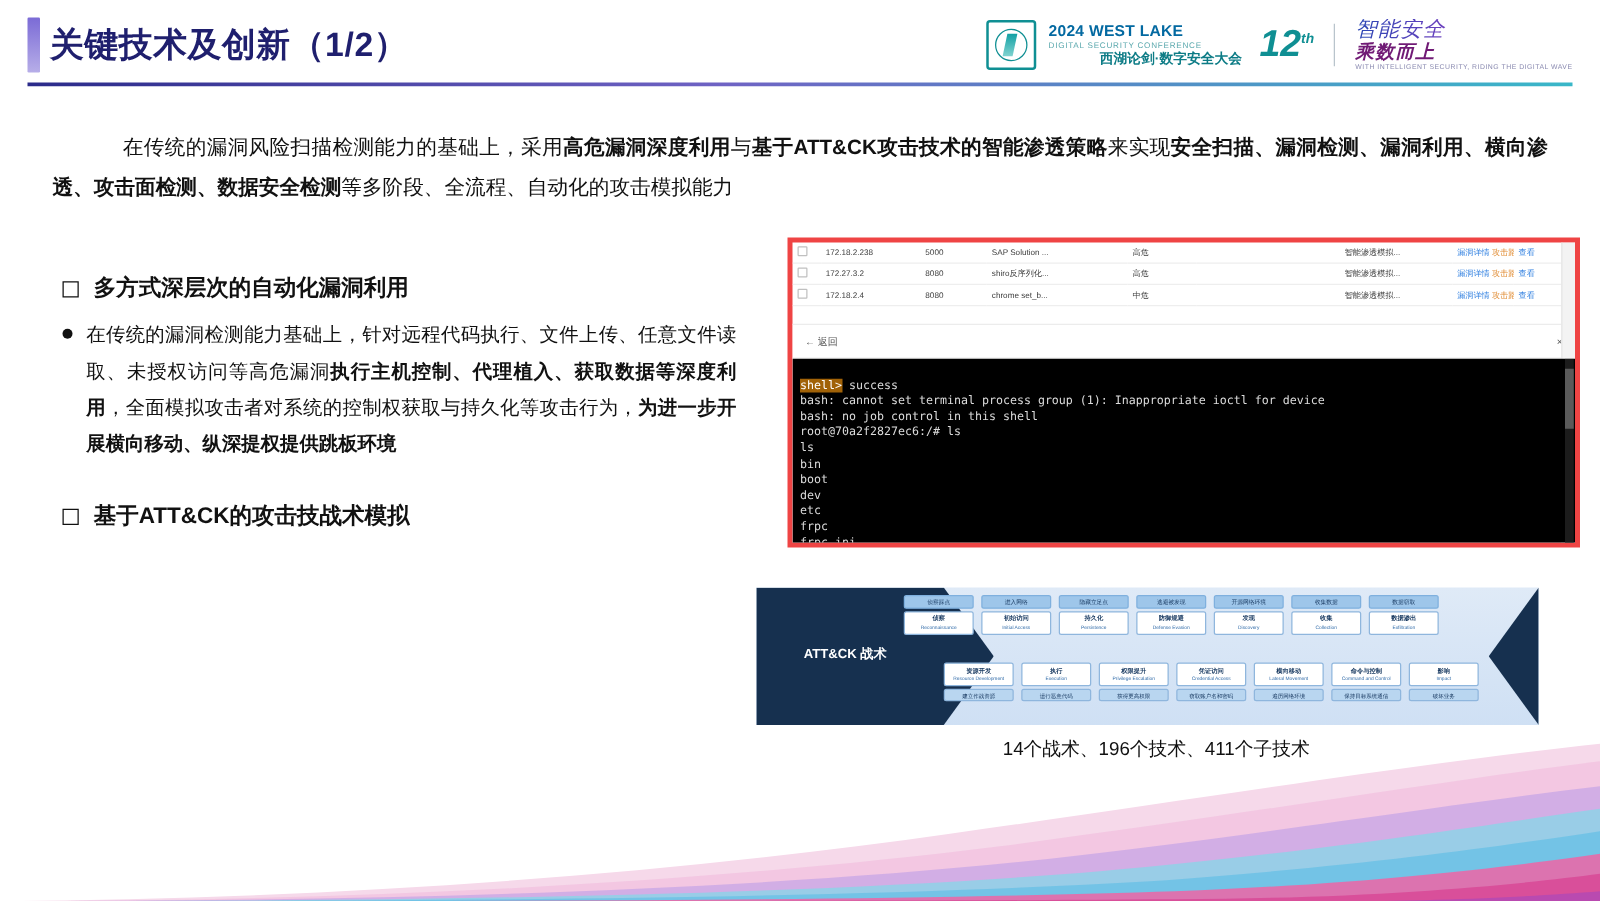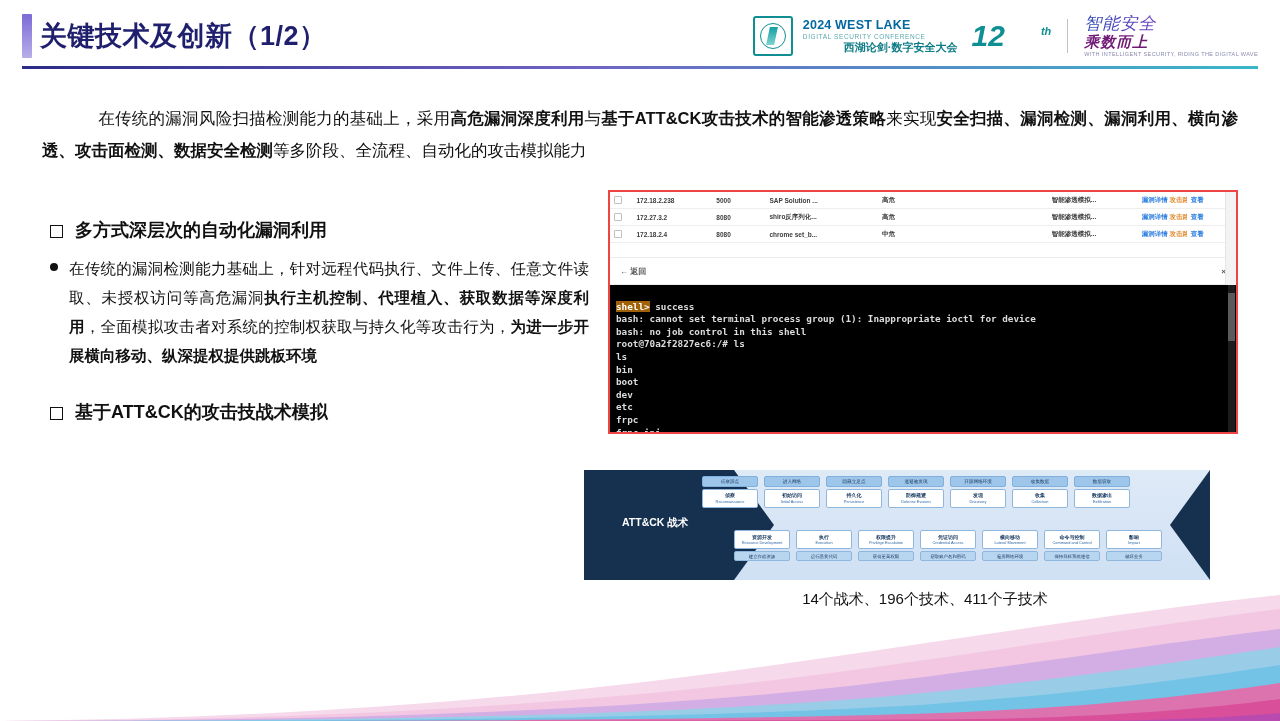--- a/index.html
+++ b/index.html
@@ -100,21 +100,21 @@
     margin-left: 41px;
   }
   .logo-12 {
     font-size: 30px;
     font-weight: bold;
     font-style: italic;
     color: #0f8f93;
     margin-left: 4px;
     line-height: 1;
   }
-  .logo-12 sup { font-size: 11px; padding-left: 36px; }
+  .logo-12 sup { font-size: 11px; }
   .logo-divider {
     width: 1px; height: 34px;
     background: #b9c4cc;
     margin: 0 6px;
   }
   .logo-slogan {
     display: flex;
     flex-direction: column;
     line-height: 1.1;
   }
@@ -194,26 +194,25 @@
     line-height: 29px;
     color: #111;
     text-align: justify;
     width: 520px;
   }
   .sec-gap { height: 30px; }
 
   
   .shot {
     position: absolute;
-    left: 608px; top: 190px;
+    left: 630px; top: 190px;
     width: 626px; height: 240px;
     background: #ffffff;
-    border: 2px solid #ef4444;
+    border: 4px solid #ef4444;
     overflow: hidden;
-    font-weight: bold;
   }
   .shot-table {
     width: 100%;
     border-collapse: collapse;
     font-size: 6.5px;
     color: #3c3c3c;
     table-layout: fixed;
   }
   .shot-table td {
     height: 16px;
@@ -272,21 +271,21 @@
     position: absolute;
     right: 0; top: 0;
     width: 10px; height: 100%;
     background: #f3f3f3;
     border-left: 1px solid #e5e5e5;
   }
 
   
   .attck {
     position: absolute;
-    left: 584px; top: 470px;
+    left: 605px; top: 470px;
     width: 626px; height: 110px;
     background: linear-gradient(180deg,#dfeaf7 0%,#cfe0f4 100%);
     overflow: hidden;
   }
   .attck-arrow {
     position: absolute;
     left: 0; top: 0;
     width: 190px; height: 110px;
   }
   .attck-label {

